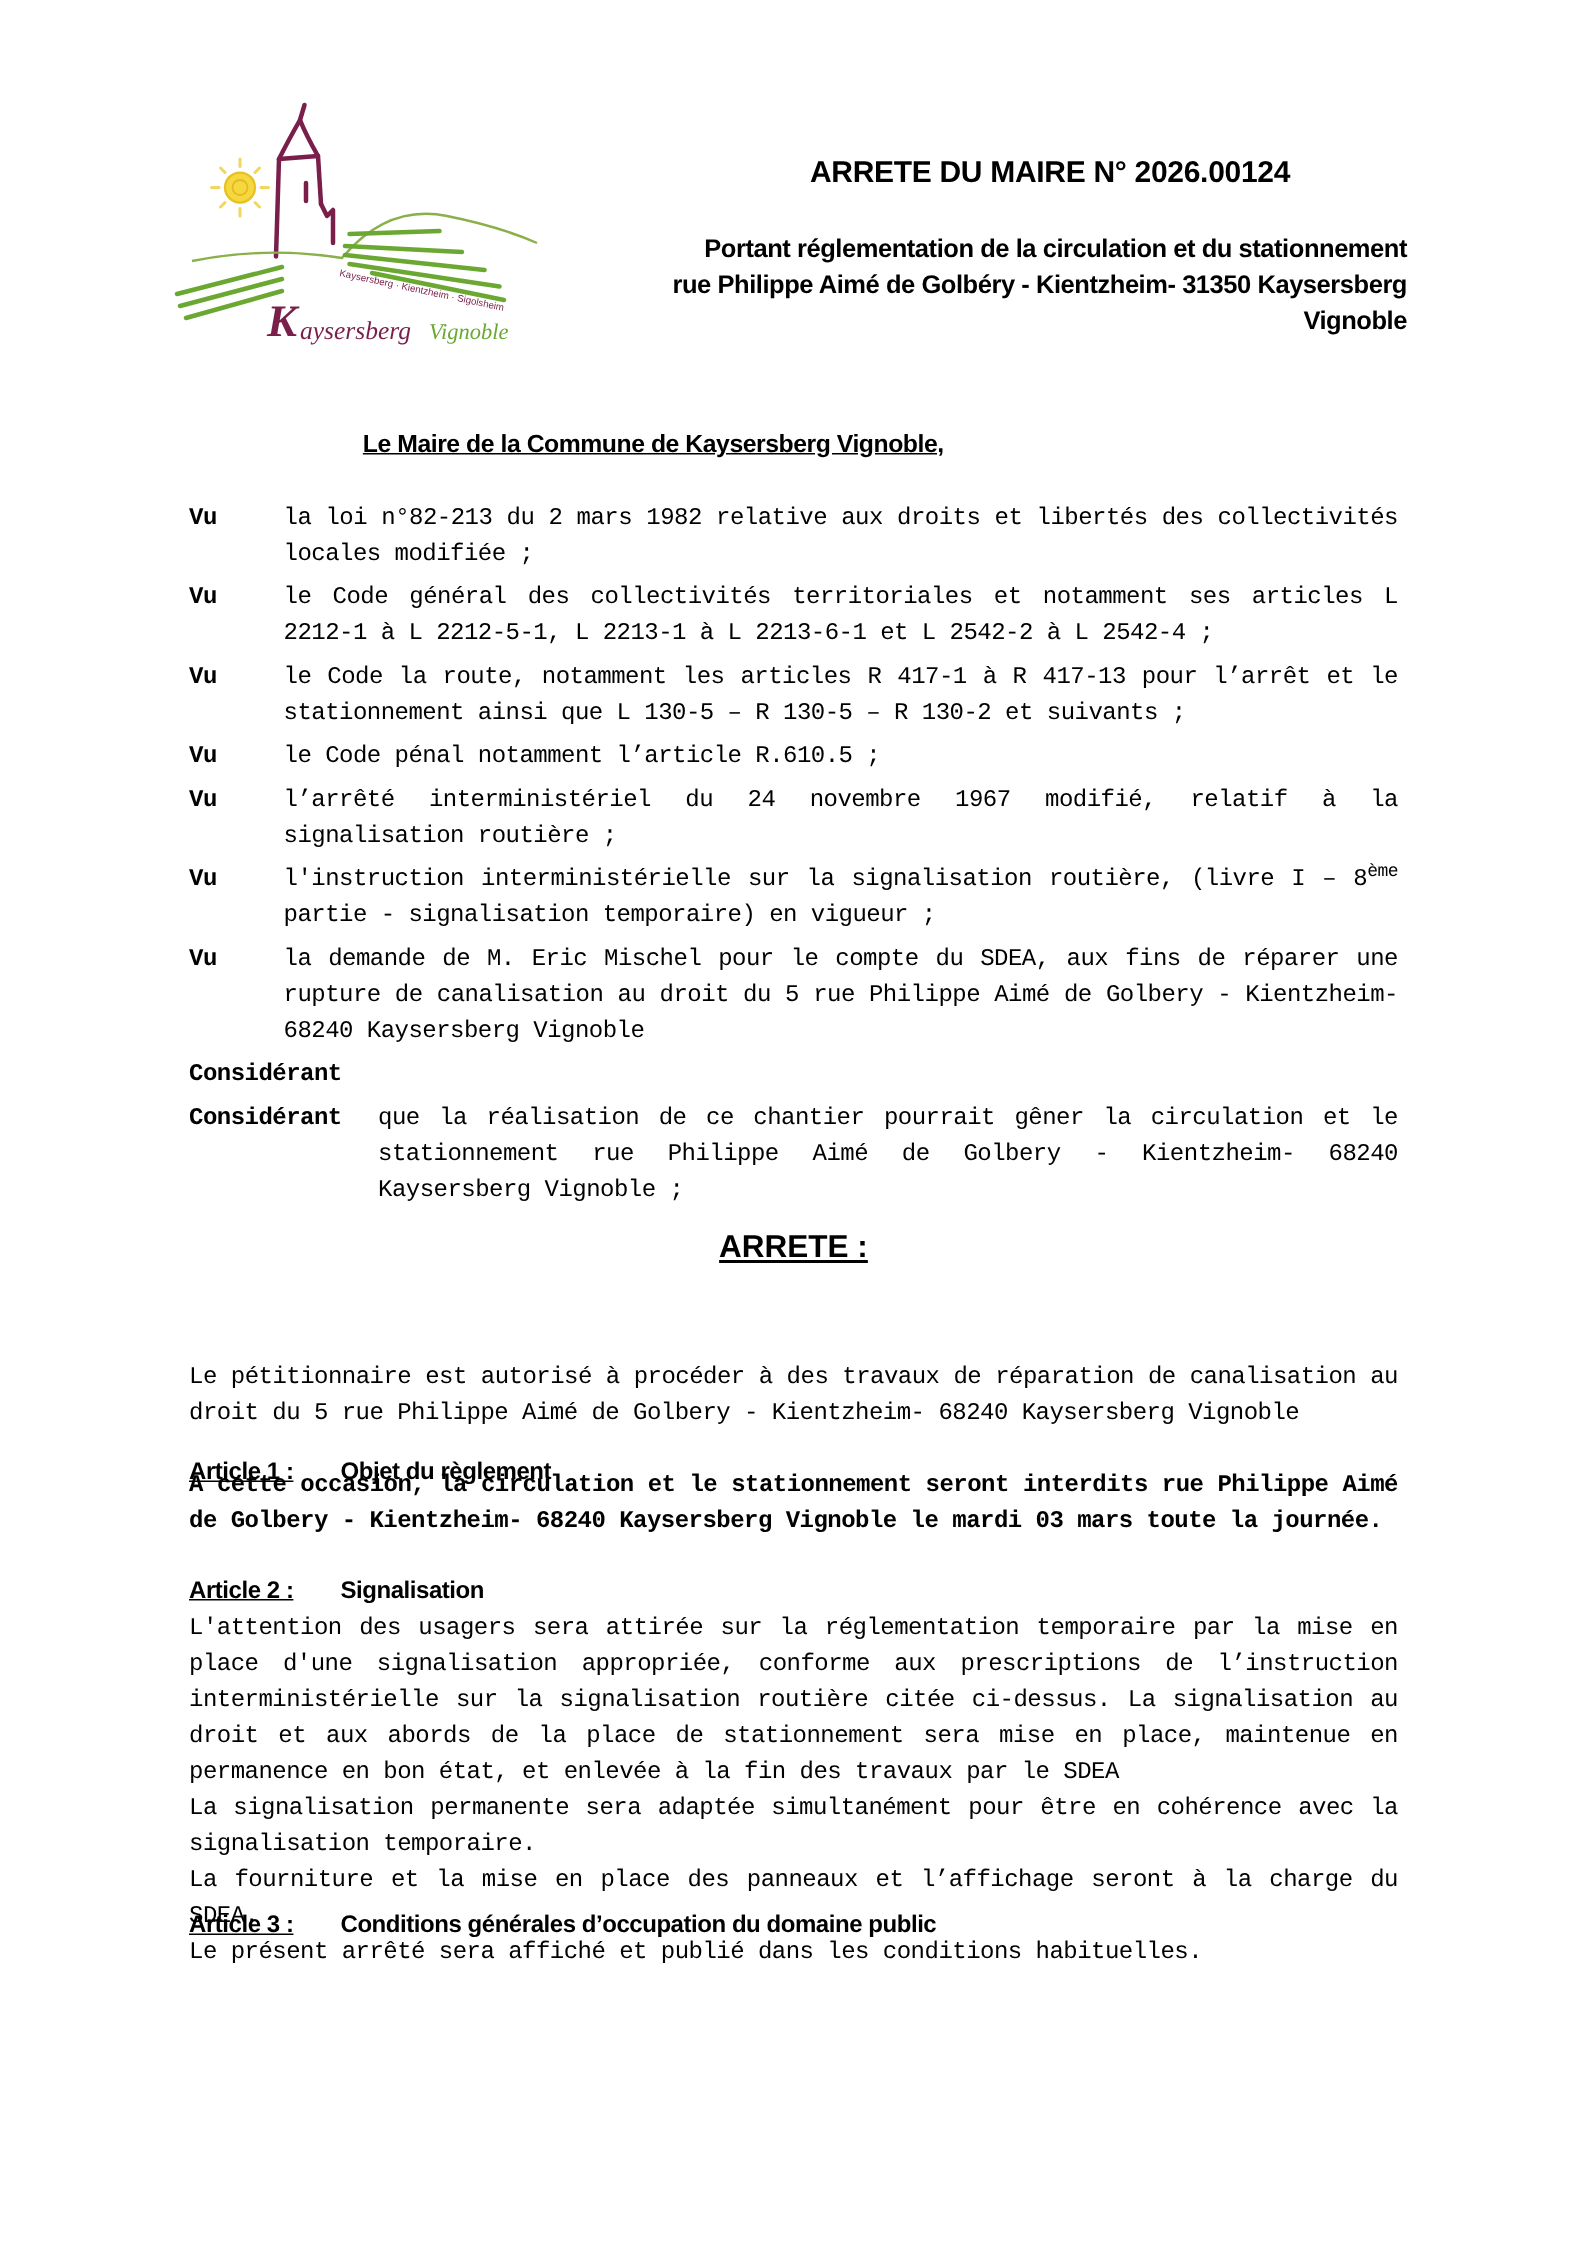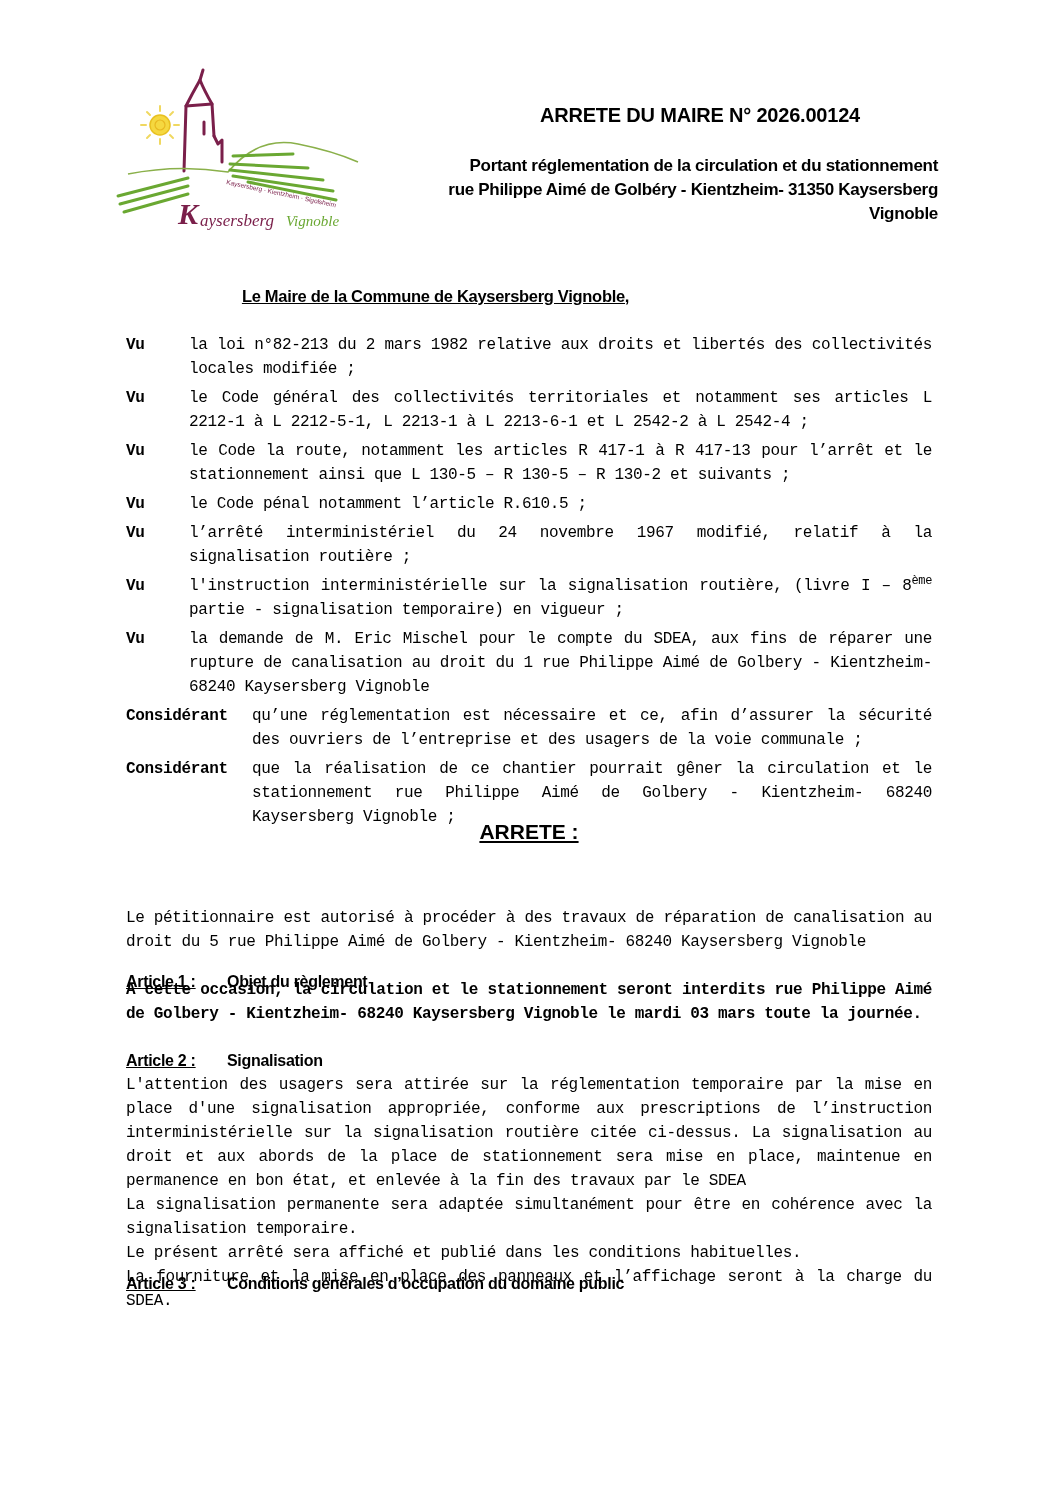--- a/index.html
+++ b/index.html
@@ -134,28 +134,27 @@
     <div class="vu-row">
       <div class="vu-label">Vu</div>
       <div class="vu-text">l’arrêté interministériel du 24 novembre 1967 modifié, relatif à la signalisation routière ;</div>
     </div>
     <div class="vu-row">
       <div class="vu-label">Vu</div>
       <div class="vu-text"><span>l'instruction interministérielle sur la signalisation routière, (livre I – 8</span><sup>ème</sup><span> partie - signalisation temporaire) en vigueur ;</span></div>
     </div>
     <div class="vu-row">
       <div class="vu-label">Vu</div>
-      <div class="vu-text">la demande de M. Eric Mischel pour le compte du SDEA, aux fins de réparer une rupture de canalisation au droit du 1 rue Philippe Aimé de Golbery - Kientzheim- 68240 Kaysersberg Vignoble</div>
+      <div class="vu-text">la demande de M. Eric Mischel pour le compte du SDEA, aux fins de réparer une rupture de canalisation au droit du 5 rue Philippe Aimé de Golbery - Kientzheim- 68240 Kaysersberg Vignoble</div>
     </div>
   </div>
 
   <div class="cons-list text">
     <div class="cons-row">
       <div class="cons-label">Considérant</div>
-      <div class="cons-text">qu’une réglementation est nécessaire et ce, afin d’assurer la sécurité des ouvriers de l’entreprise et des usagers de la voie communale ;</div>
     </div>
     <div class="cons-row">
       <div class="cons-label">Considérant</div>
       <div class="cons-text">que la réalisation de ce chantier pourrait gêner la circulation et le stationnement rue Philippe Aimé de Golbery - Kientzheim- 68240 Kaysersberg Vignoble ;</div>
     </div>
   </div>
 
   <div class="arrete">ARRETE :</div>
 
   <div class="article-head" style="top:926px;margin-top:44px;">
@@ -167,22 +166,22 @@
   </div>
   <div class="block text bold" style="top:978px;">A cette occasion, la circulation et le stationnement seront interdits rue Philippe Aimé de Golbery - Kientzheim- 68240 Kaysersberg Vignoble le mardi 03 mars toute la journée.</div>
 
   <div class="article-head" style="top:1049px;">
     <div class="article-num"><span>Article 2 :</span></div>
     <div>Signalisation</div>
   </div>
   <div class="block text" style="top:1073px;">
     <p>L'attention des usagers sera attirée sur la réglementation temporaire par la mise en place d'une signalisation appropriée, conforme aux prescriptions de l’instruction interministérielle sur la signalisation routière citée ci-dessus. La signalisation au droit et aux abords de la place de stationnement sera mise en place, maintenue en permanence en bon état, et enlevée à la fin des travaux par le SDEA</p>
     <p>La signalisation permanente sera adaptée simultanément pour être en cohérence avec la signalisation temporaire.</p>
+    <p>La fourniture et la mise en place des panneaux et l’affichage seront à la charge du SDEA.</p>
     <p>Le présent arrêté sera affiché et publié dans les conditions habituelles.</p>
-    <p>La fourniture et la mise en place des panneaux et l’affichage seront à la charge du SDEA.</p>
   </div>
 
   <div class="article-head" style="top:1272px;">
     <div class="article-num"><span>Article 3 :</span></div>
     <div>Conditions générales d’occupation du domaine public</div>
   </div>
 
 </div>
 
 </body></html>

